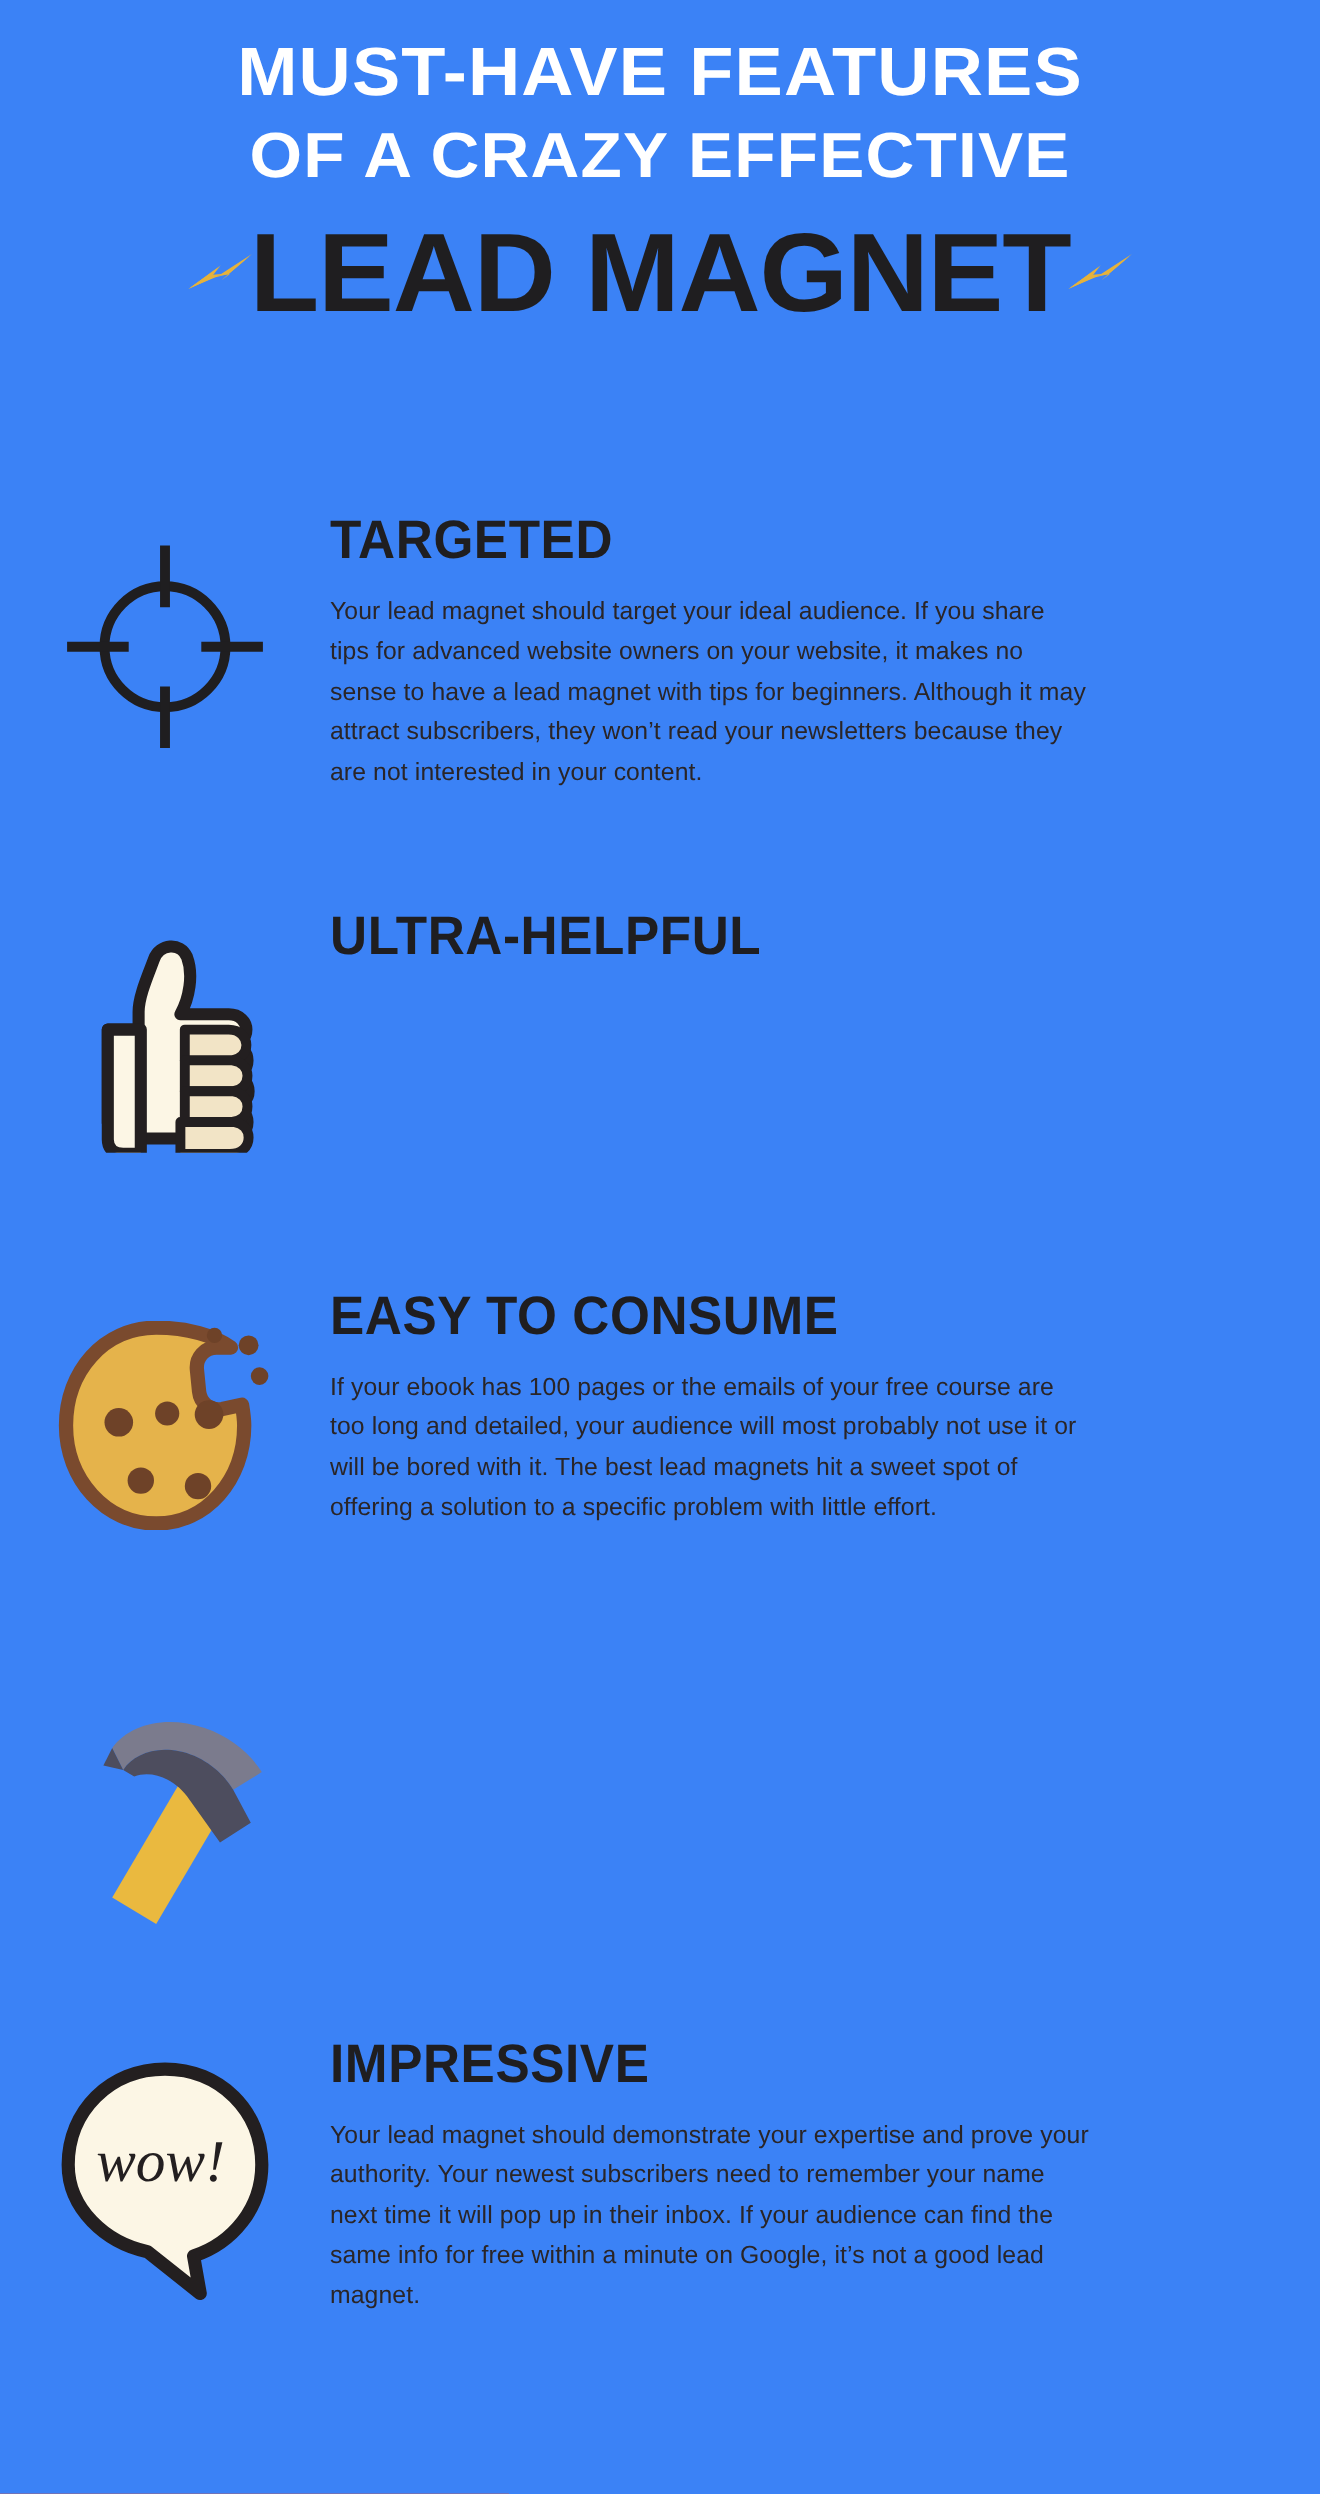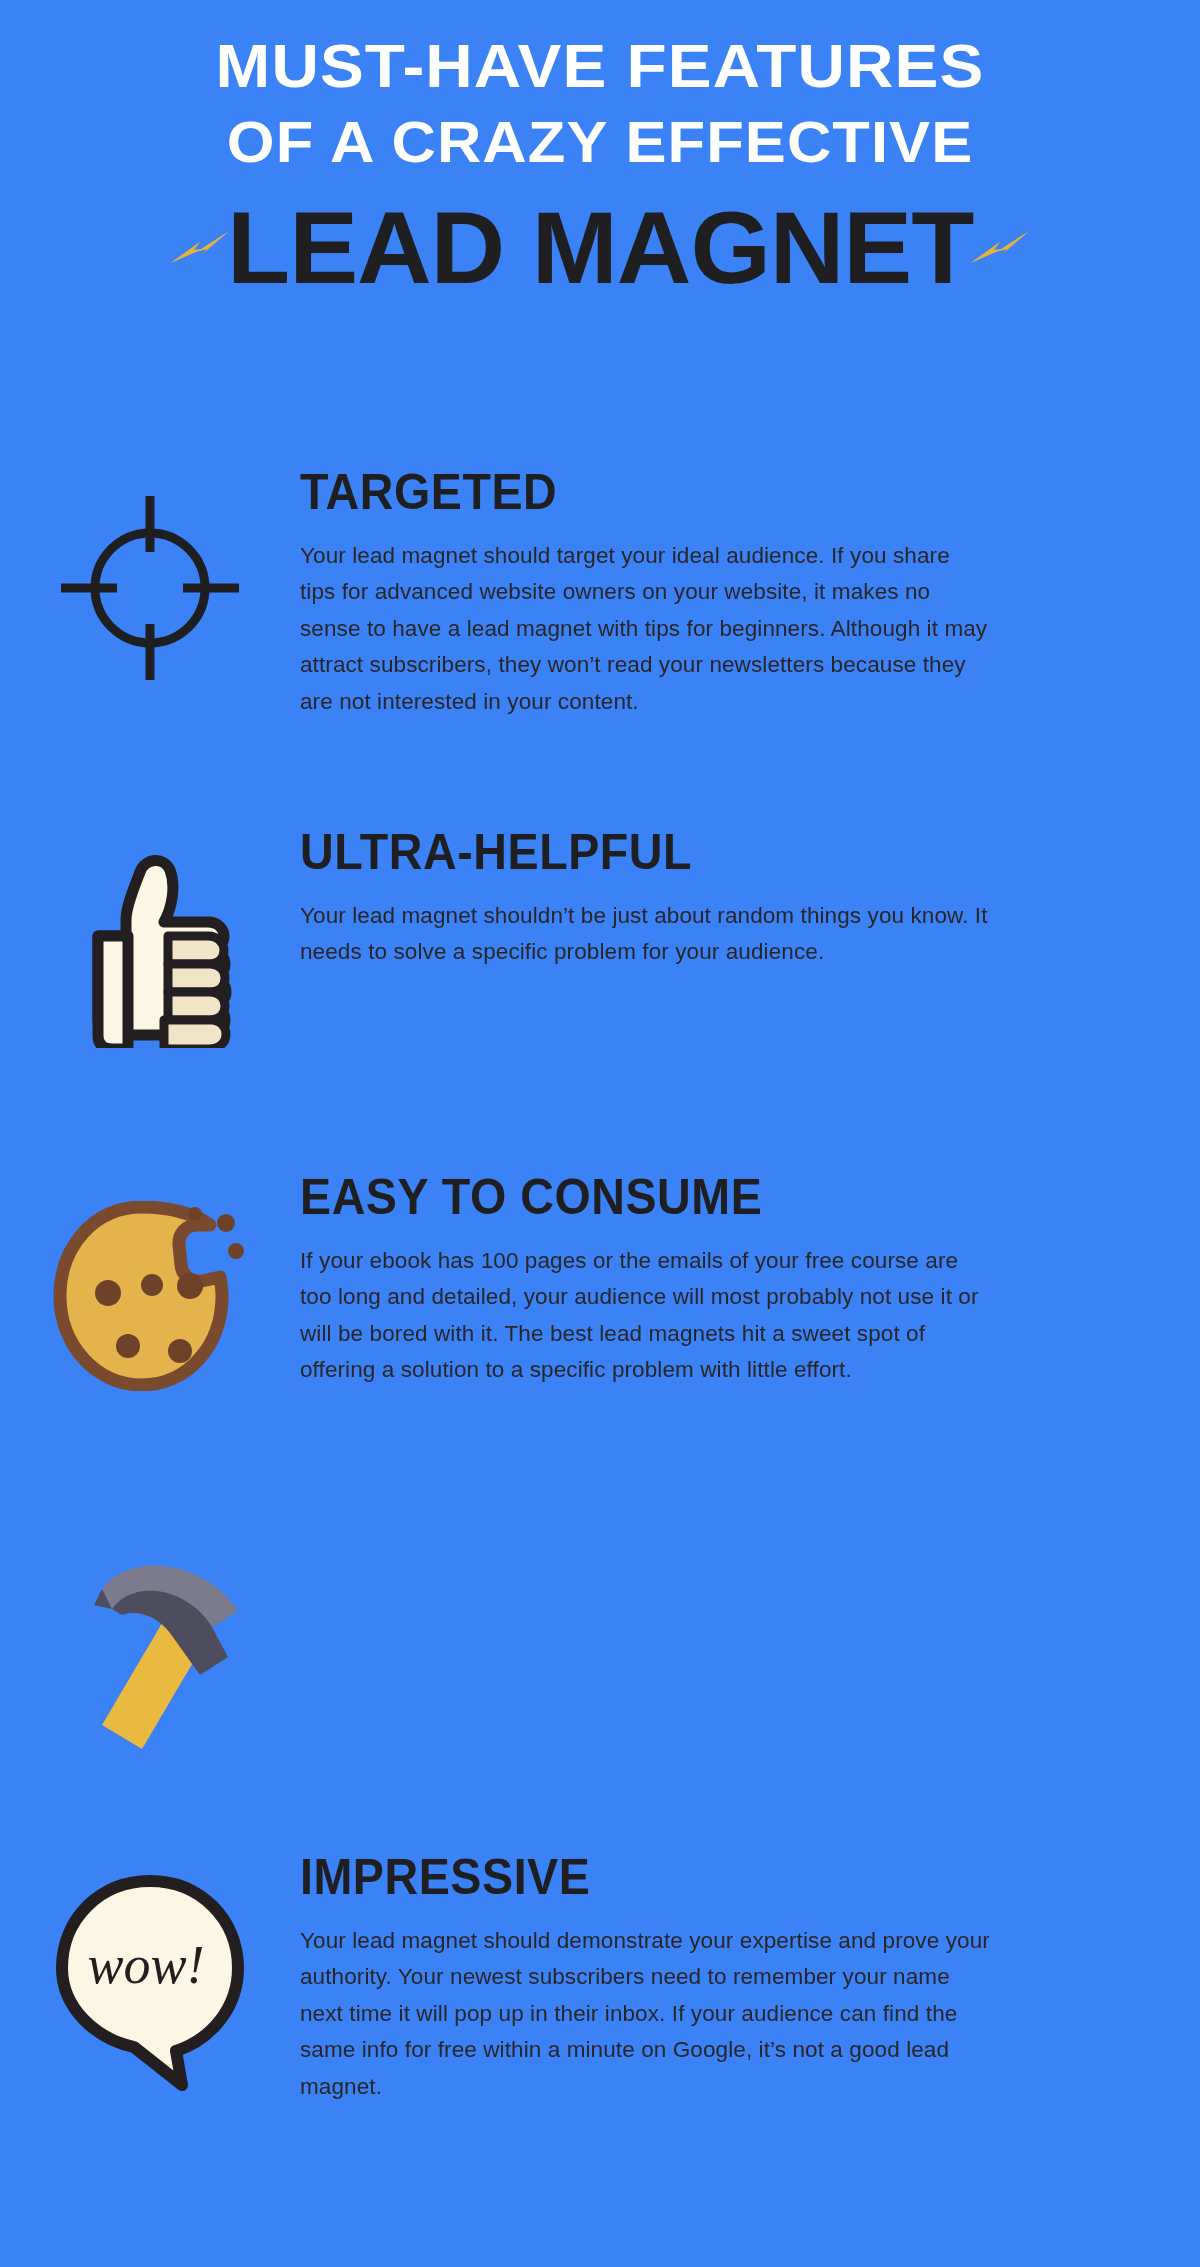--- a/index.html
+++ b/index.html
@@ -194,21 +194,20 @@
             <path d="M108 116 h43 c9 1 14 7 14 14 0 8-6 13-13 14 H108 z" fill="#f2e4c6" stroke="#231f20" stroke-width="9" stroke-linejoin="round"></path>
             <path d="M108 144 h43 c9 1 14 7 14 14 0 8-6 13-14 14 H108 z" fill="#f2e4c6" stroke="#231f20" stroke-width="9" stroke-linejoin="round"></path>
             <path d="M104 172 h49 c8 1 13 7 13 14 0 9-7 15-17 15 H104 z" fill="#f2e4c6" stroke="#231f20" stroke-width="9" stroke-linejoin="round"></path>
 
             <path d="M38 88 h30 v113 H52 c-9 0-14-5-14-13 z" fill="#fcf6e5" stroke="#231f20" stroke-width="11" stroke-linejoin="round"></path>
           </svg>
         </span>
       </div>
       <div class="text-col">
         <div class="sec-title">ULTRA-HELPFUL</div>
-        <div class="sec-body">Your lead magnet shouldn’t be just about random things you know. It needs to solve a specific problem for your audience.</div>
       </div>
     </div>
 
     <div class="section sec-consume">
       <div class="icon-col">
         <span>
           <svg width="200" height="190" viewBox="0 0 200 190">
 
             <path d="M92 6
                      C44 6 10 46 10 95

